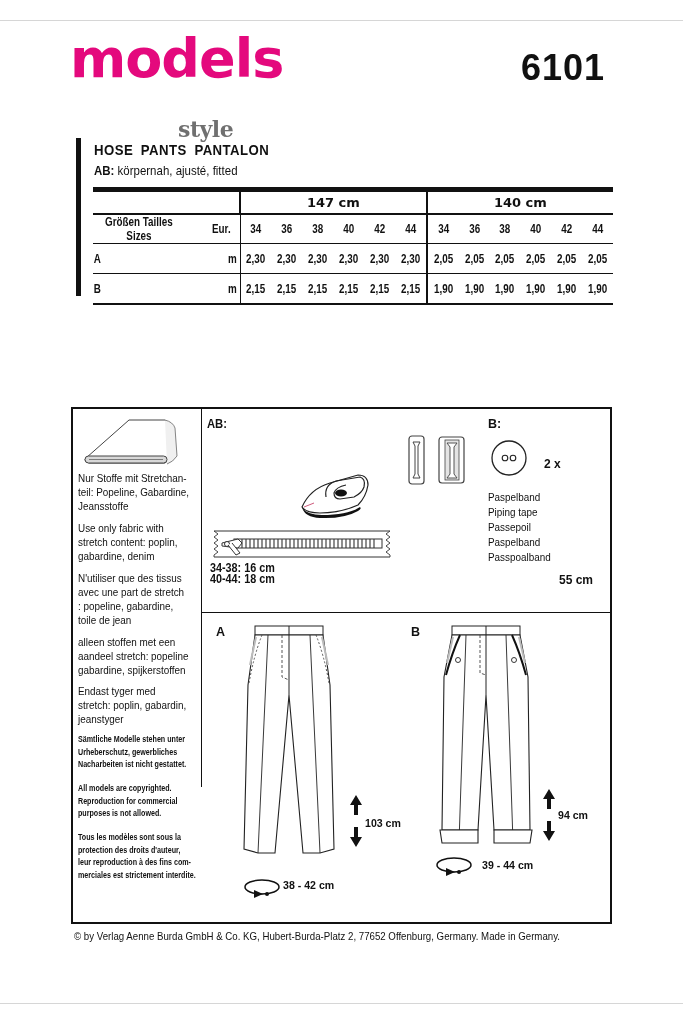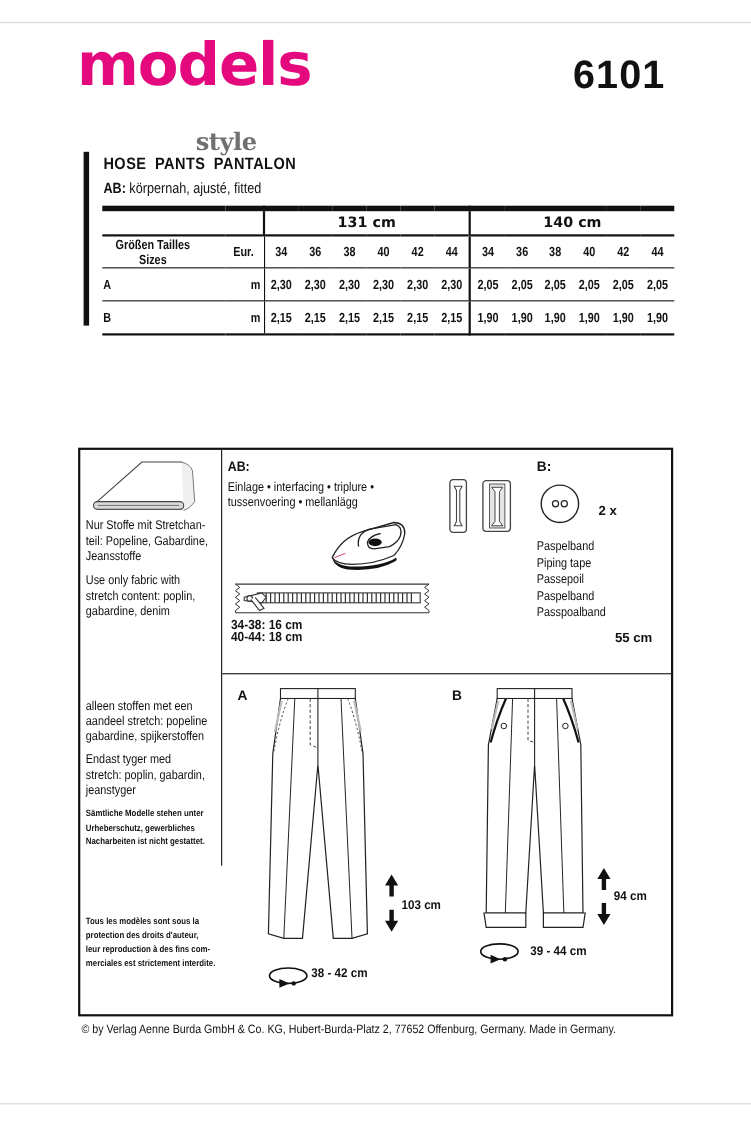--- a/index.html
+++ b/index.html
@@ -75,21 +75,21 @@
 
 <div class="left-bar"></div>
 <div class="title">HOSE  PANTS  PANTALON</div>
 <div class="subtitle"><b>AB:</b><span> körpernah, ajusté, fitted</span></div>
 
 <table class="yardage">
   <tbody>
       <tr class="width-row">
     <td class="col-label"></td>
     <td class="col-unit sep"></td>
-    <td colspan="6" class="sep">131 cm</td>
+    <td colspan="6" class="sep">147 cm</td>
     <td colspan="6">140 cm</td>
   </tr>
   <tr class="size-row">
     <td class="label"><span class="cond" style="transform-origin:left;">Größen  Tailles  Sizes</span></td>
     <td class="unit"><span class="cond">Eur.</span></td>
     <td><span class="cond">34</span></td>
     <td><span class="cond">36</span></td>
     <td><span class="cond">38</span></td>
     <td><span class="cond">40</span></td>
     <td><span class="cond">42</span></td>
@@ -148,49 +148,56 @@
     <div class="side-text" style="top:62px;">
       <span>Nur Stoffe mit Stretchan-</span>
         <span>teil: Popeline, Gabardine,</span>
         <span>Jeansstoffe</span>
     </div>
     <div class="side-text" style="top:112px;">
       <span>Use only fabric with</span>
         <span>stretch content: poplin,</span>
         <span>gabardine, denim</span>
     </div>
+    <div class="side-text" style="top:162px;">
+      <span>N'utiliser que des tissus</span>
+        <span>avec une part de stretch</span>
+        <span>: popeline, gabardine,</span>
+        <span>toile de jean</span>
+    </div>
     <div class="side-text" style="top:226px;">
       <span>alleen stoffen met een</span>
         <span>aandeel stretch: popeline</span>
         <span>gabardine, spijkerstoffen</span>
     </div>
     <div class="side-text" style="top:275px;">
       <span>Endast tyger med</span>
         <span>stretch: poplin, gabardin,</span>
         <span>jeanstyger</span>
     </div>
     <div class="copy-text" style="top:324px;">
       <span>Sämtliche Modelle stehen unter</span>
         <span>Urheberschutz, gewerbliches</span>
         <span>Nacharbeiten ist nicht gestattet.</span>
+    </div>
+    <div class="copy-text" style="top:373px;">
+      <span>All models are copyrighted.</span>
+        <span>Reproduction for commercial</span>
+        <span>purposes is not allowed.</span>
     </div>
     <div class="copy-text" style="top:422px;">
       <span>Tous les modèles sont sous la</span>
         <span>protection des droits d'auteur,</span>
         <span>leur reproduction à des fins com-</span>
         <span>merciales est strictement interdite.</span>
     </div>
   </div>
 
   <div class="notions">
     <div class="ab-head">AB:</div>
-    <div class="ab-text">
-      <span>Einlage • interfacing • triplure •</span>
-        <span>tussenvoering • mellanlägg</span>
-    </div>
 
     <svg style="left:205px;top:25px;" width="62" height="52" viewBox="0 0 62 52">
       <rect x="2" y="2" width="15" height="48" rx="3" fill="#fff" stroke="#444" stroke-width="1.2"></rect>
       <path d="M6 8 L13 8 L11 12 L11 40 L13 44 L6 44 L8 40 L8 12 Z" fill="#fff" stroke="#444" stroke-width="1"></path>
       <rect x="32" y="3" width="25" height="46" rx="3" fill="#fff" stroke="#444" stroke-width="1.2"></rect>
       <rect x="38" y="6" width="14" height="40" fill="#e4e4e4" stroke="#444" stroke-width="0.8"></rect>
       <path d="M40 9 L50 9 L47 13 L47 40 L50 44 L40 44 L43 40 L43 13 Z" fill="#fff" stroke="#444" stroke-width="0.9"></path>
     </svg>
 
     <svg style="left:98px;top:62px;" width="72" height="48" viewBox="0 0 72 48">

